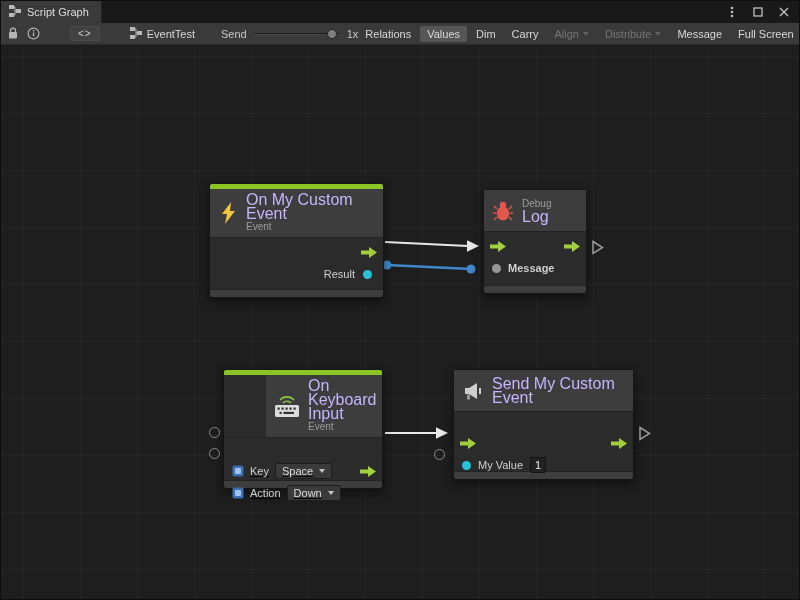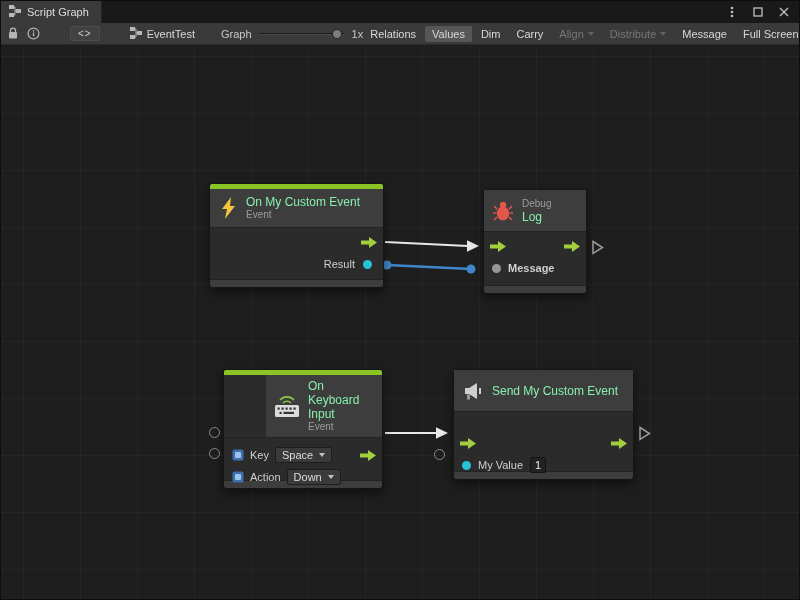--- a/index.html
+++ b/index.html
@@ -36,21 +36,21 @@
   .canvas{position:relative;width:800px;height:556px;background-color:#1e1e1e;
     background-image:linear-gradient(rgba(255,255,255,0.032) 1px,transparent 1px),linear-gradient(90deg,rgba(255,255,255,0.032) 1px,transparent 1px);
     background-size:57px 57px;background-position:22px 11px;overflow:hidden;}
   .wires{position:absolute;left:0;top:0;z-index:1;pointer-events:none;}
 
   
   .node{position:absolute;z-index:2;background:#2b2b2b;border:1px solid #151515;border-radius:3px;box-shadow:0 4px 10px rgba(0,0,0,.5);}
   .accent{height:5px;background:#8bc425;border-radius:2px 2px 0 0;}
   .nhead{display:flex;align-items:center;gap:8px;background:#3d3d3d;padding:4px 8px;min-height:38px;}
   .nicon{display:inline-flex;align-items:center;justify-content:center;flex:0 0 auto;}
-  .ntitle{color:#86efac;font-size:12px;line-height:14px;}
+  .ntitle{color:#c4b5fd;font-size:16px;line-height:14px;}
   .nsub{color:#9d9d9d;font-size:10px;line-height:12px;}
   .nbody{border-top:1px solid #232323;border-bottom:1px solid #232323;background:#2b2b2b;padding-top:3px;}
   .prow{display:flex;align-items:center;height:22px;font-size:11px;color:#cfcfcf;}
   .nfoot{height:7px;background:#3d3d3d;border-radius:0 0 3px 3px;}
   .plabel{color:#cfcfcf;}
   .dot{width:9px;height:9px;border-radius:50%;display:inline-block;}
   .dot.teal{background:#27c4d8;}
   .dot.gray{background:#969696;}
   .flowport{display:inline-flex;align-items:center;}
   .ndrop{display:inline-flex;align-items:center;gap:6px;background:#3a3a3a;border:1px solid #1d1d1d;border-radius:2px;color:#dcdcdc;font-size:11px;padding:1px 6px;height:16px;}
@@ -119,21 +119,21 @@
         <svg width="12" height="12" viewBox="0 0 12 12">
             <rect x="0" y="0" width="5" height="4" fill="#b8b8b8"></rect>
             <rect x="0" y="8" width="5" height="4" fill="#b8b8b8"></rect>
             <rect x="7" y="4" width="5" height="4" fill="#b8b8b8"></rect>
             <path d="M5 2 H6 V10 H5 M6 6 H7" stroke="#b8b8b8" fill="none"></path>
           </svg>
       </span>
       <span>EventTest</span>
     </span>
     <span class="zoom-group">
-      <span class="zoom-label">Graph</span>
+      <span class="zoom-label">Send</span>
       <span class="slider">
         <span class="slider-track"></span>
         <span class="slider-handle"></span>
       </span>
       <span class="zoom-value">1x</span>
     </span>
     <span class="tb-right">
       <span class="tbtn">
           <span>Relations</span>
         </span>
@@ -263,21 +263,21 @@
                 <rect x="5.5" y="17.8" width="2.2" height="2.2"></rect>
                 <rect x="9.5" y="17.8" width="10.5" height="2.2"></rect>
               </g>
             </svg>
         </span>
         <div>
           <div class="ntitle">On Keyboard Input</div>
           <div class="nsub">Event</div>
         </div>
       </div>
-      <div class="nbody" style="height:44px;padding-top:6px;">
+      <div class="nbody" style="height:44px;padding-top:22px;text-decoration:underline;">
         <div class="prow" style="padding:0 6px 0 8px;gap:6px;">
           <span class="nicon">
             <svg width="12" height="12" viewBox="0 0 12 12">
                 <rect x="0.5" y="0.5" width="11" height="11" rx="2" fill="#3e6fae"></rect>
                 <rect x="3" y="3" width="6" height="6" rx="1" fill="#9fc3ef"></rect>
               </svg>
           </span>
           <span class="plabel">Key</span>
           <span class="ndrop">
             <span>Space</span>

